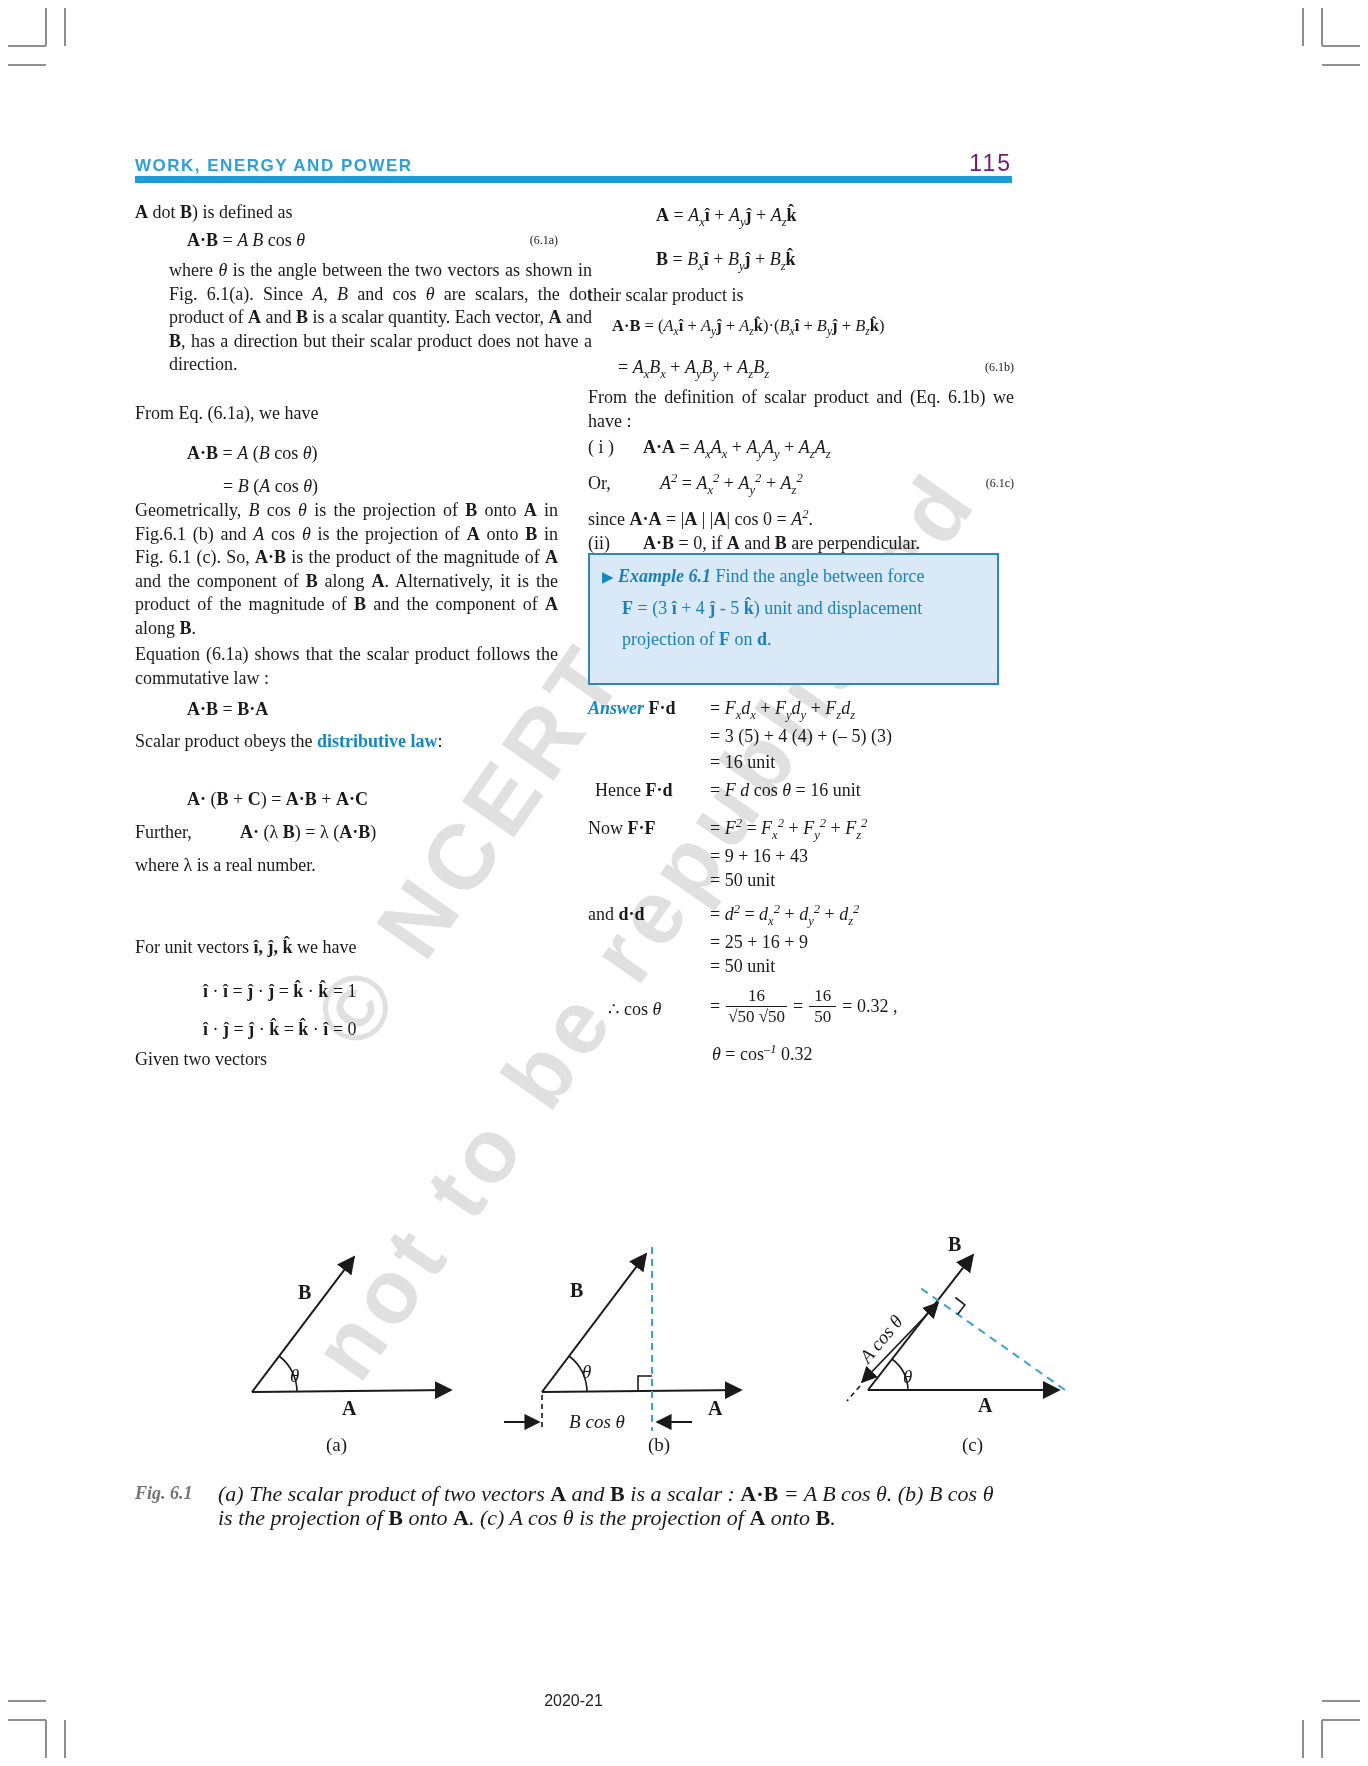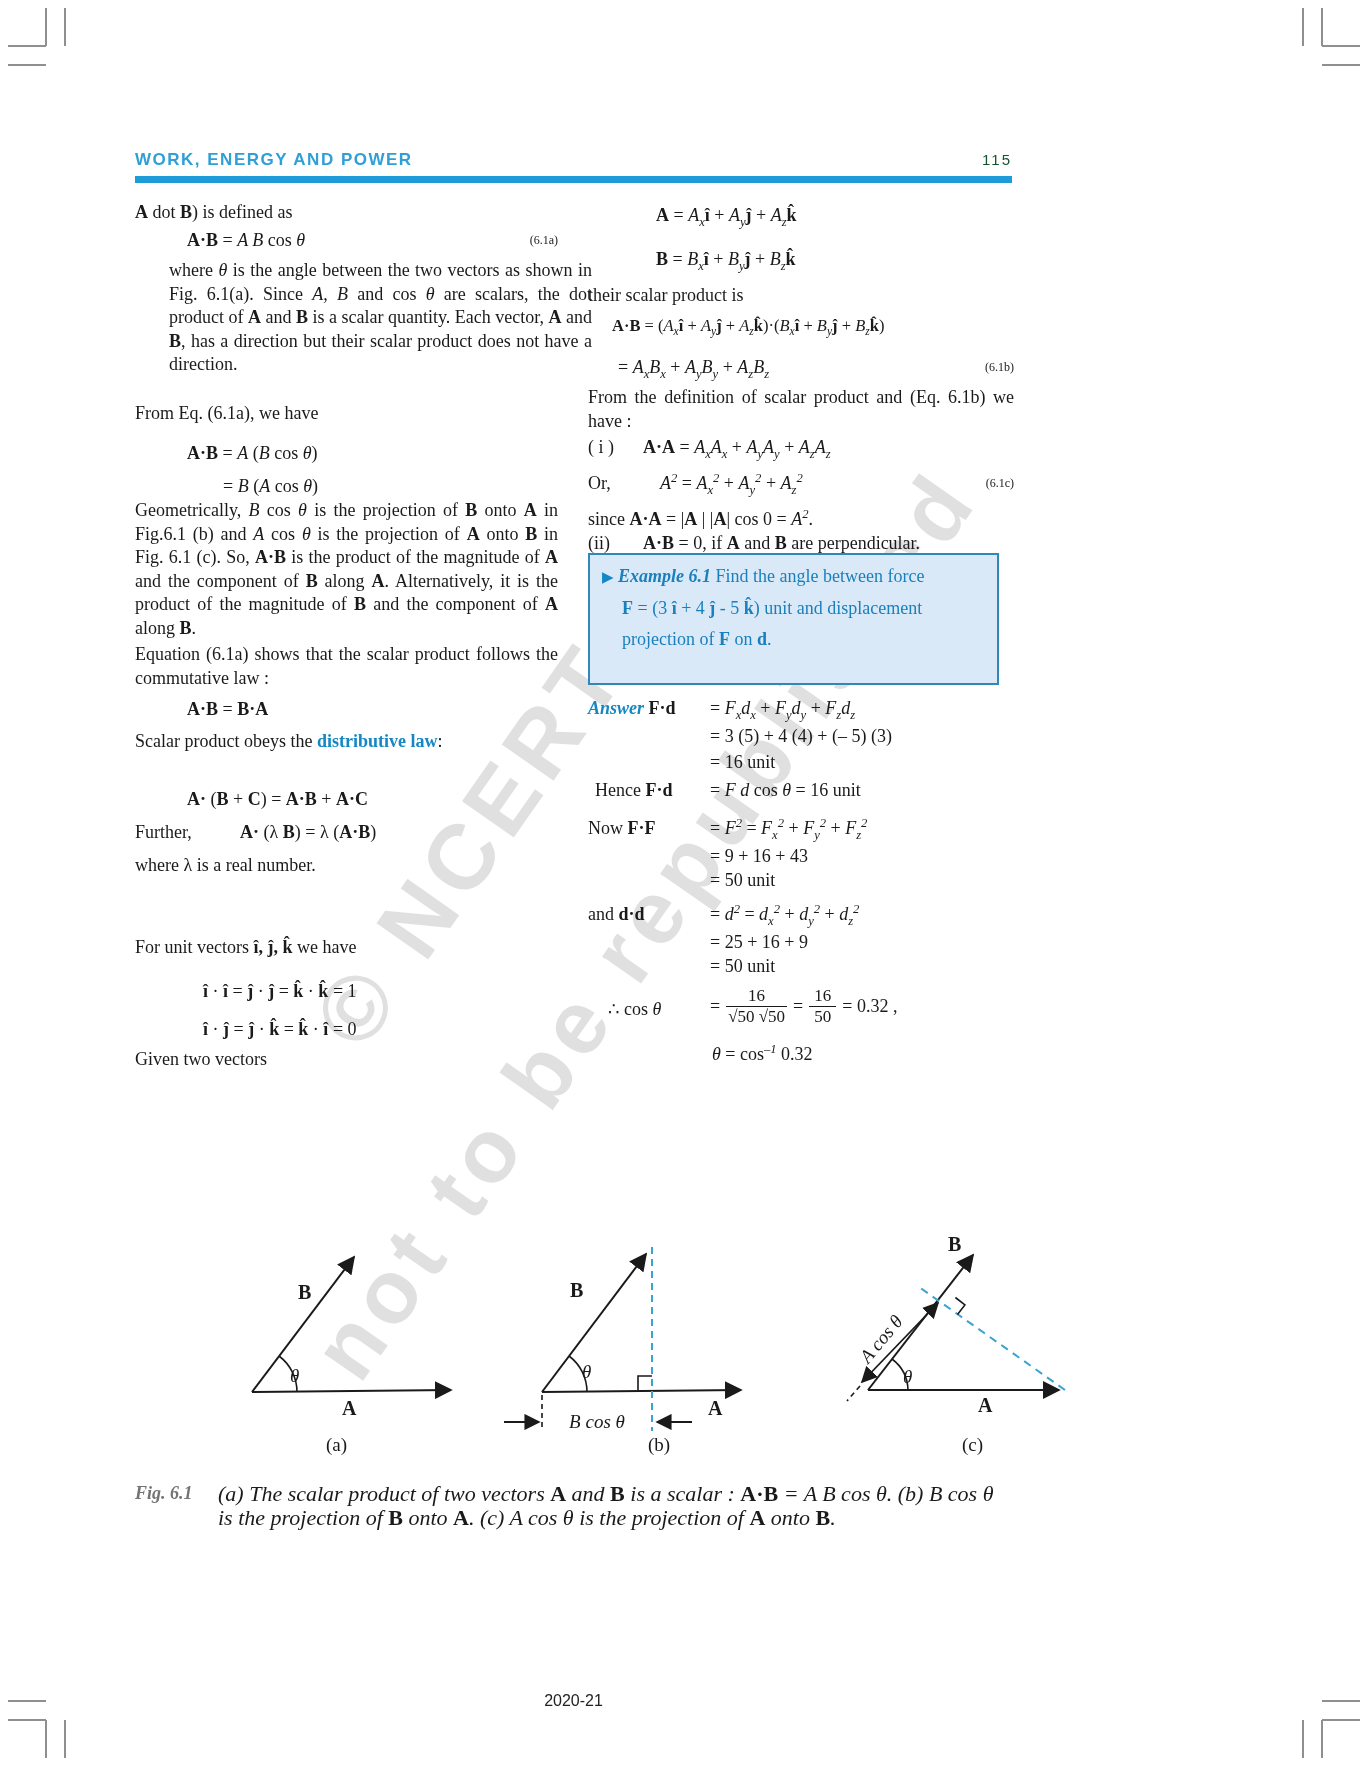--- a/index.html
+++ b/index.html
@@ -1,21 +1,21 @@
 <!DOCTYPE html>
 <html><head>
 <meta charset="utf-8">
 <style>
   html,body{margin:0;padding:0;background:#ffffff;}
   .page{position:relative;width:1368px;height:1766px;background:#fff;overflow:hidden;
         font-family:"Liberation Serif",serif;color:#1a1a1a;}
   .abs{position:absolute;}
   
   .hdr-title{font-family:"Liberation Sans",sans-serif;font-size:17px;letter-spacing:1.5px;color:#2f9fd6;font-weight:bold;}
-  .hdr-num{font-family:"Liberation Sans",sans-serif;font-size:15px;letter-spacing:2px;color:#14532d;}
+  .hdr-num{font-family:"Liberation Sans",sans-serif;font-size:23px;letter-spacing:2px;color:#701a75;}
   .hdr-rule{background:#1e9cd8;height:7px;}
   
   .txt{font-size:18px;line-height:23.5px;}
   .just{text-align:justify;}
   .math b{font-weight:bold;}
   sub,sup{font-size:70%;font-style:italic;line-height:0;}
   .accent{color:#1487c5;font-weight:bold;}
   .eqnum{font-size:12px;}
   .nowrap{white-space:nowrap;}
   

